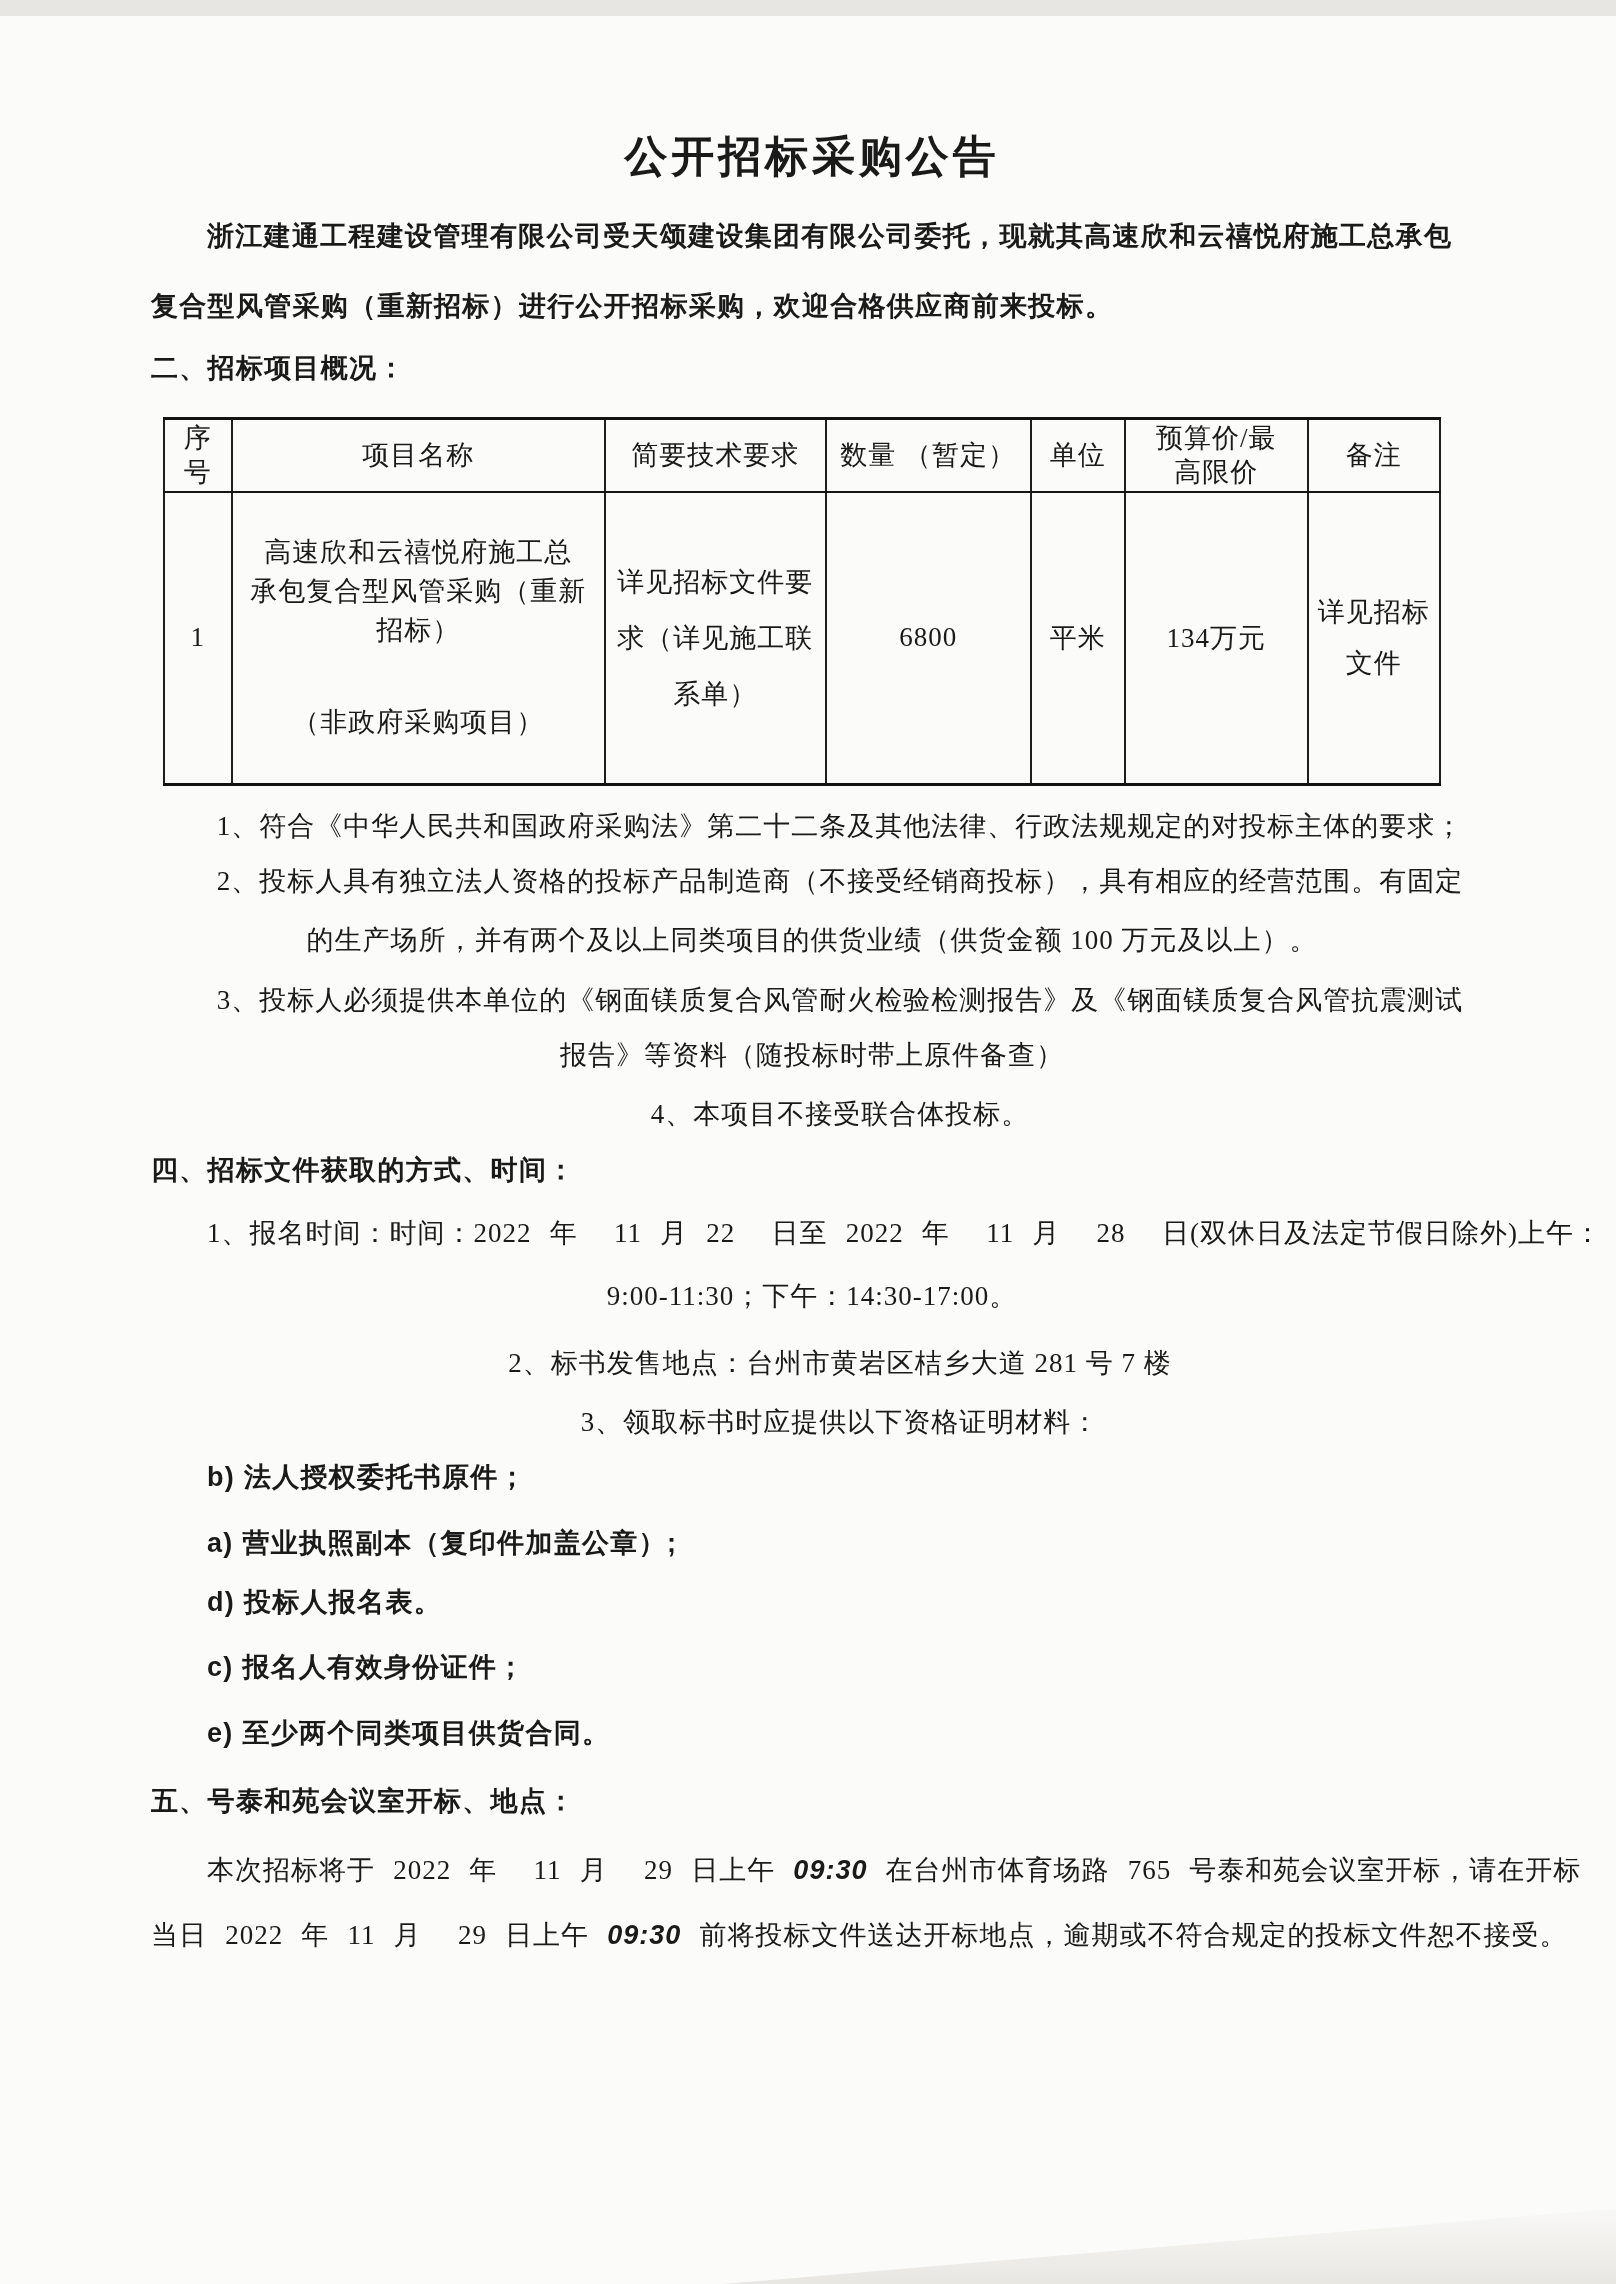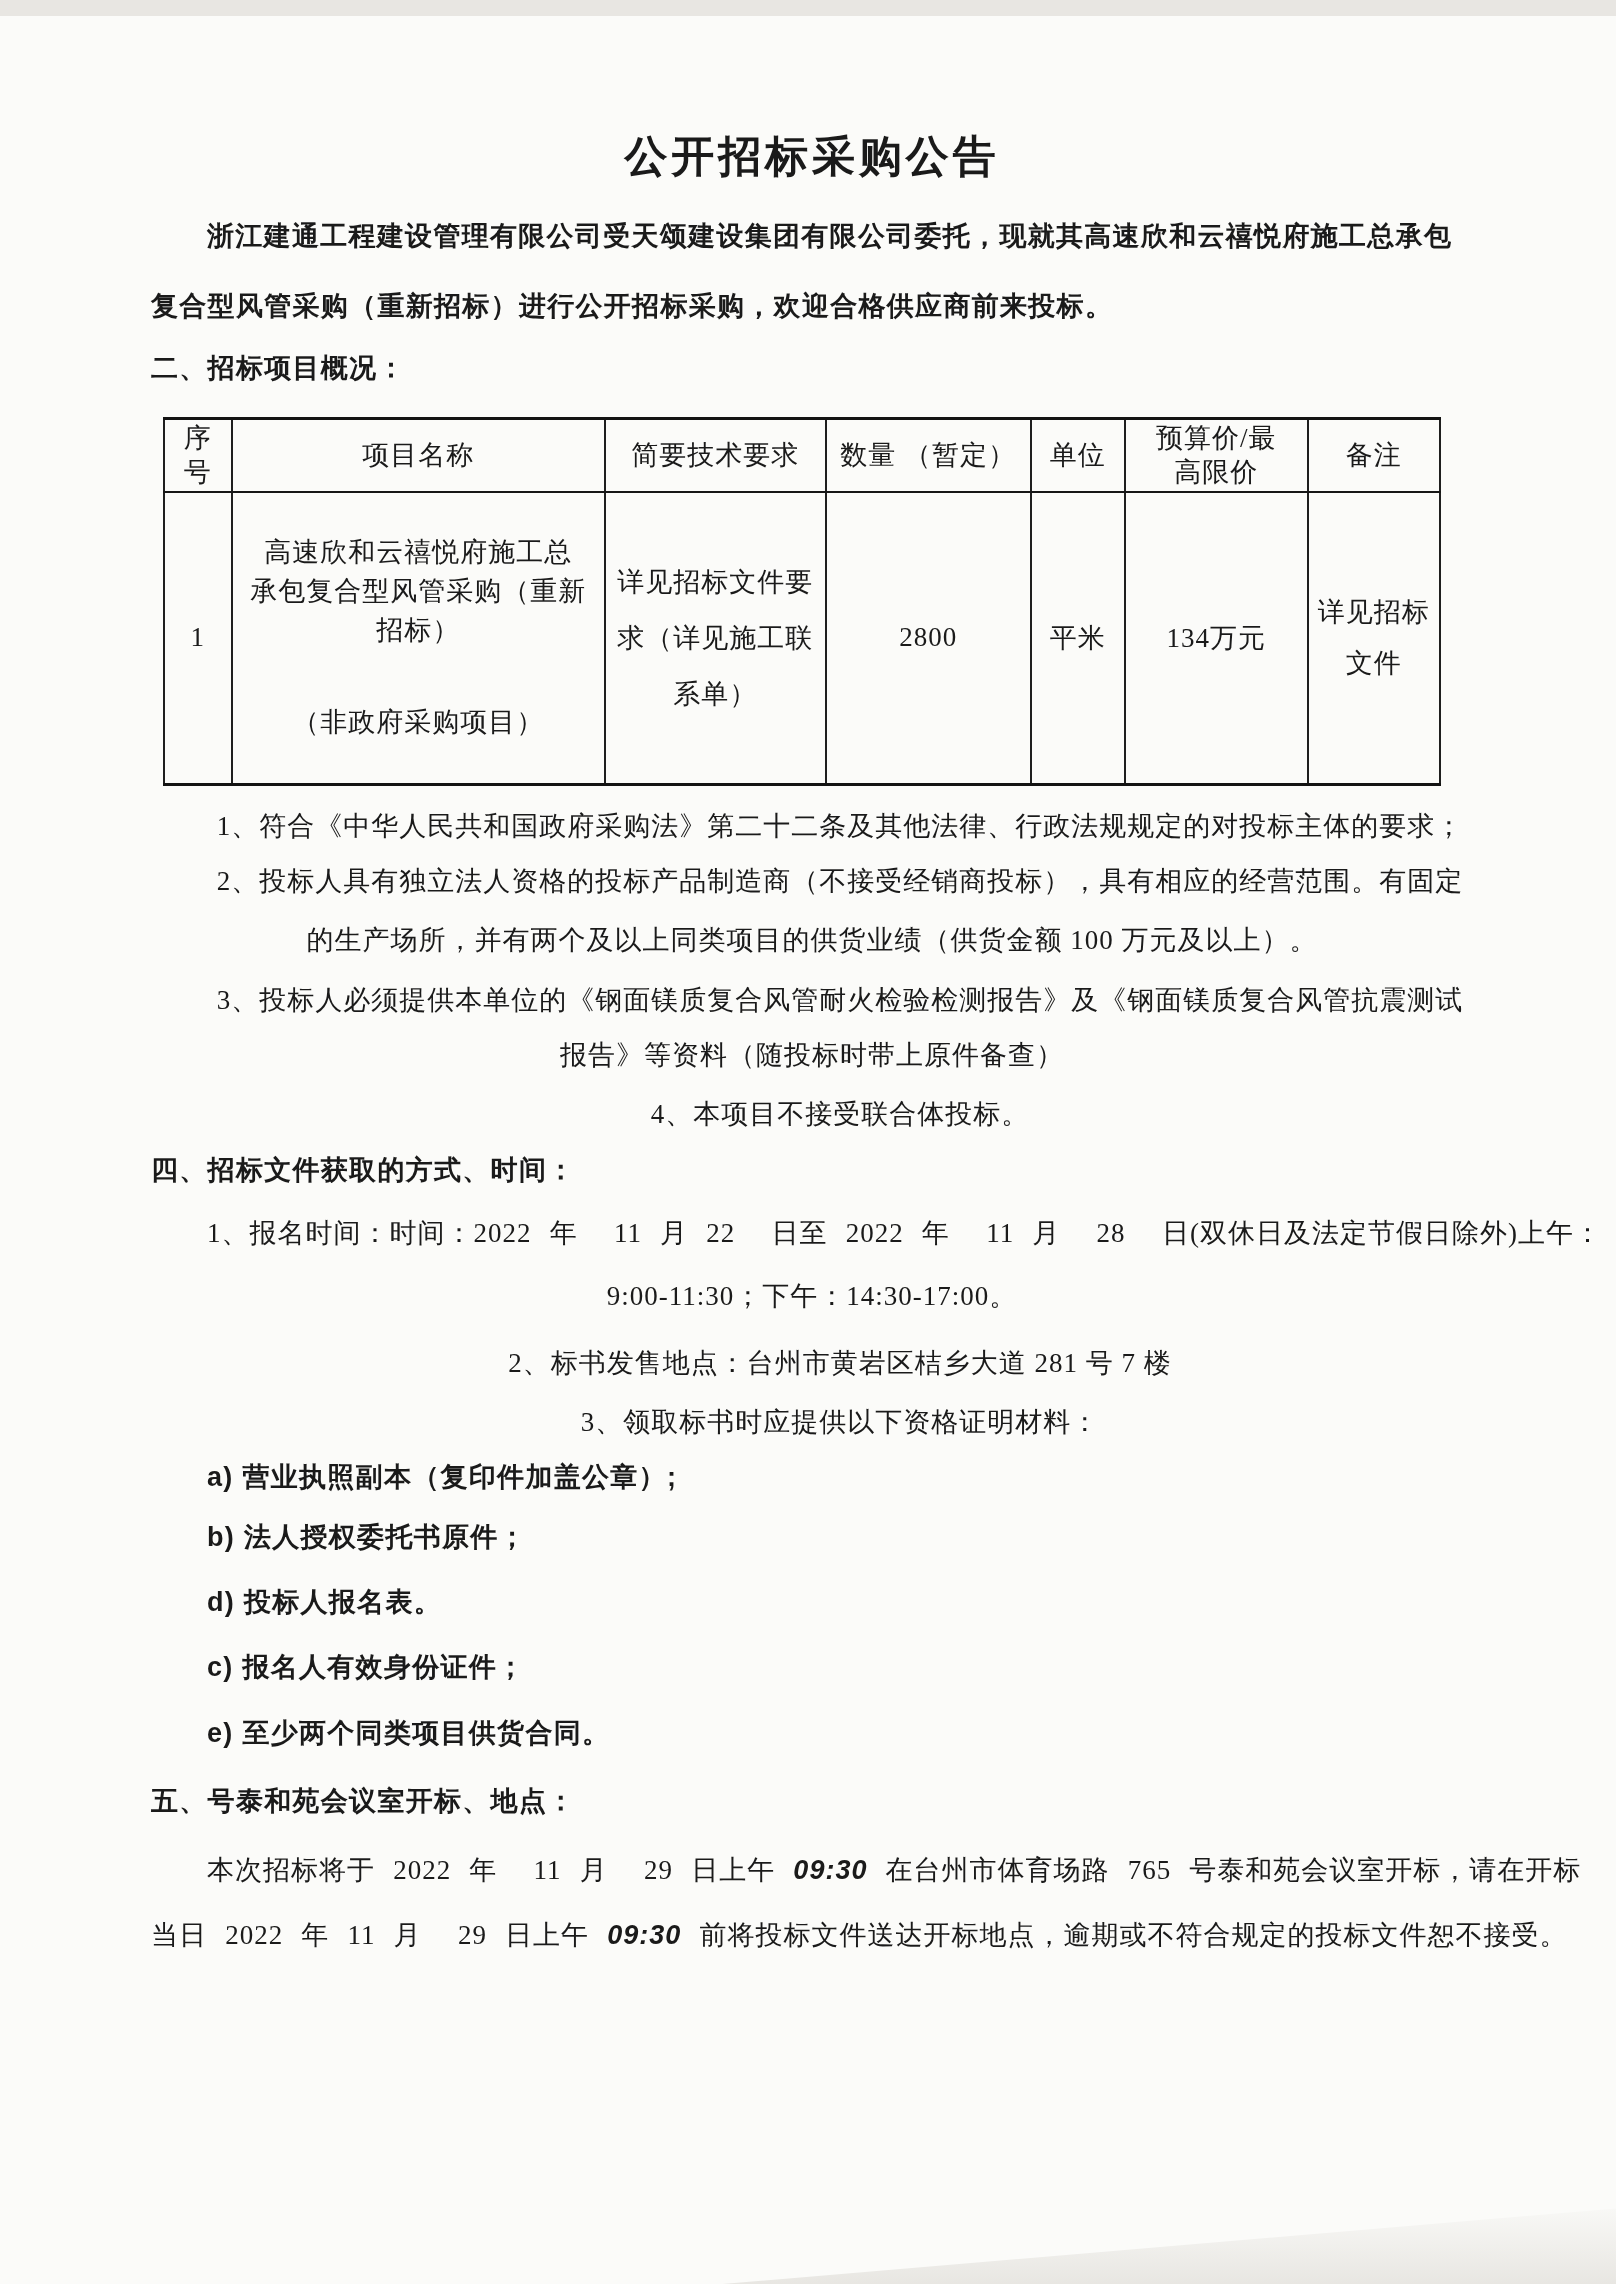--- a/index.html
+++ b/index.html
@@ -119,43 +119,43 @@
         <td>1</td>
         <td class="c-name">
           <div>高速欣和云禧悦府施工总
 承包复合型风管采购（重新
 招标）</div>
           <div class="name2">（非政府采购项目）</div>
         </td>
         <td class="c-tech">详见招标文件要
 求（详见施工联
 系单）</td>
-        <td>2800</td>
+        <td>6800</td>
         <td>平米</td>
         <td>134万元</td>
         <td class="c-note">详见招标
 文件</td>
       </tr>
     </tbody>
   </table>
 
   <div class="line song ind" style="margin-bottom:27px">1、符合《中华人民共和国政府采购法》第二十二条及其他法律、行政法规规定的对投标主体的要求；</div>
   <div class="line song ind" style="margin-bottom:31px">2、投标人具有独立法人资格的投标产品制造商（不接受经销商投标），具有相应的经营范围。有固定</div>
   <div class="line song" style="margin-bottom:31px">的生产场所，并有两个及以上同类项目的供货业绩（供货金额 100 万元及以上）。</div>
   <div class="line song ind" style="margin-bottom:27px">3、投标人必须提供本单位的《钢面镁质复合风管耐火检验检测报告》及《钢面镁质复合风管抗震测试</div>
   <div class="line song" style="margin-bottom:31px">报告》等资料（随投标时带上原件备查）</div>
   <div class="line song ind" style="margin-bottom:27px">4、本项目不接受联合体投标。</div>
 
   <div class="line hei" style="margin-bottom:35px">四、招标文件获取的方式、时间：</div>
   <div class="line song ind sp" style="margin-bottom:35px">1、报名时间：时间：2022 年  11 月 22  日至 2022 年  11 月  28  日(双休日及法定节假日除外)上午：</div>
   <div class="line song" style="margin-bottom:38px">9:00-11:30；下午：14:30-17:00。</div>
   <div class="line song ind" style="margin-bottom:31px">2、标书发售地点：台州市黄岩区桔乡大道 281 号 7 楼</div>
   <div class="line song ind" style="margin-bottom:27px">3、领取标书时应提供以下资格证明材料：</div>
+  <div class="line hei ind" style="margin-bottom:37px">b) 法人授权委托书原件；</div>
   <div class="line hei ind" style="margin-bottom:31px">a) 营业执照副本（复印件加盖公章）;</div>
-  <div class="line hei ind" style="margin-bottom:37px">b) 法人授权委托书原件；</div>
   <div class="line hei ind" style="margin-bottom:37px">d) 投标人报名表。</div>
   <div class="line hei ind" style="margin-bottom:37px">c) 报名人有效身份证件；</div>
   <div class="line hei ind" style="margin-bottom:40px">e) 至少两个同类项目供货合同。</div>
 
   <div class="line hei" style="margin-bottom:40px">五、号泰和苑会议室开标、地点：</div>
   <div class="line song ind sp" style="margin-bottom:37px"><span>本次招标将于 2022 年  11 月  29 日上午 </span><span class="time">09:30</span><span> 在台州市体育场路 765 号泰和苑会议室开标，请在开标</span></div>
   <div class="line song sp" style="margin-bottom:44px"><span>当日 2022 年 11 月  29 日上午 </span><span class="time">09:30</span><span> 前将投标文件送达开标地点，逾期或不符合规定的投标文件恕不接受。</span></div>
 
 
   <div class="corner-shadow"></div>

